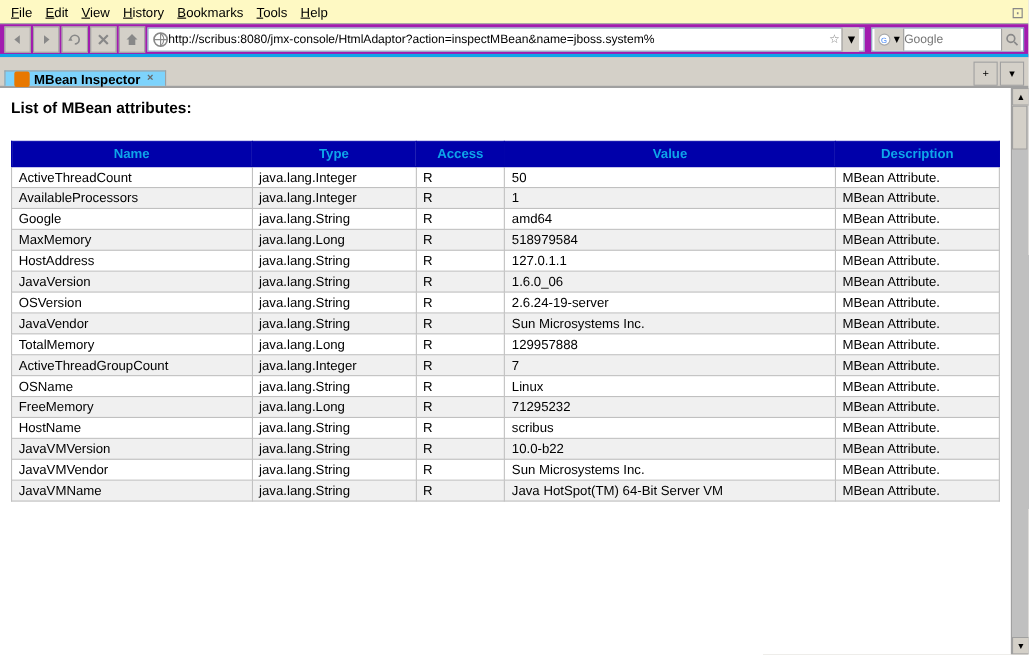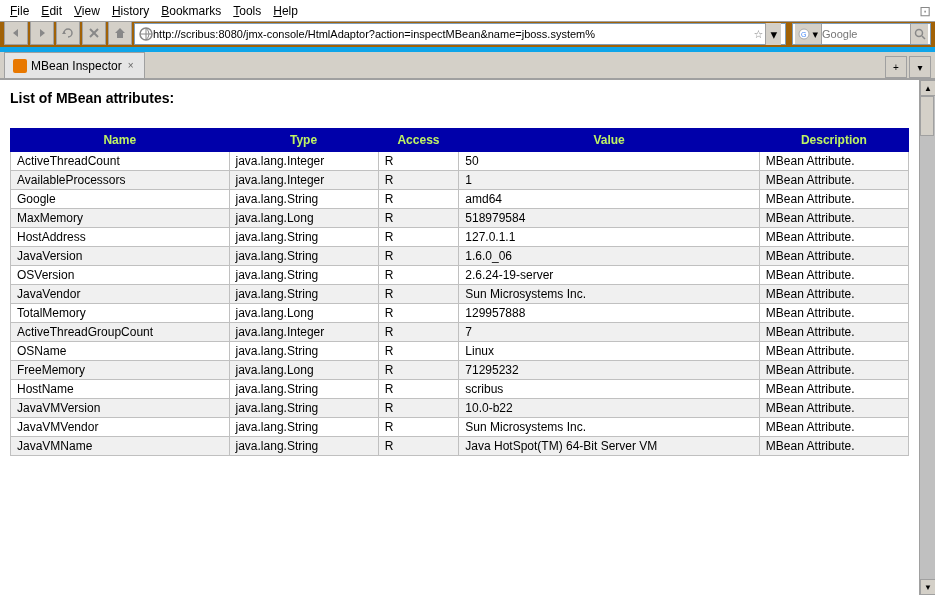--- a/index.html
+++ b/index.html
@@ -1,41 +1,41 @@
 <!DOCTYPE html>
 <html><head>
   <meta charset="utf-8">
   <style>
     * { margin: 0; padding: 0; box-sizing: border-box; }
     body { font-family: Arial, sans-serif; font-size: 12px; background: #d4d0c8; width: 935px; height: 595px; overflow: hidden; }
 
     
     .menubar {
-      background: #ffffff;
+      background: #fef9c3;
       display: flex;
       align-items: center;
       height: 22px;
       padding: 2px 4px;
       border-bottom: 1px solid #a0a0a0;
     }
     .menubar-item {
       padding: 2px 6px;
       font-size: 12px;
       cursor: default;
       color: #000;
     }
 
     
     .toolbar {
-      background: #a16207;
-      display: flex;
-      align-items: flex-end;
+      background: #a21caf;
+      display: flex;
+      align-items: center;
       height: 30px;
       padding: 2px 4px;
-      border-bottom: 5px solid #0ea5e9;
+      border-bottom: 3px solid #0ea5e9;
       gap: 2px;
     }
     .toolbar-btn {
       width: 24px; height: 24px;
       background: #d4d0c8;
       border: 1px solid #a0a0a0;
       display: flex; align-items: center; justify-content: center;
       cursor: pointer; font-size: 10px;
     }
     .url-bar {
@@ -109,23 +109,24 @@
       border: 1px solid #a0a0a0;
       border-bottom: none;
       height: 24px;
       padding: 0 8px;
       display: flex; align-items: center; gap: 4px;
       font-size: 12px;
       cursor: pointer;
       position: relative;
     }
     .tab.active {
-      background: #e5e5e5;
-      height: 26px;
+      background: #7dd3fc;
+      height: 14px;
       z-index: 1;
+      font-weight: bold;
     }
     .tab-close {
       font-size: 10px;
       color: #666;
       cursor: pointer;
       padding: 0 2px;
     }
     .tab-icon {
       width: 14px; height: 14px;
       background: #e87800;
@@ -190,21 +191,21 @@
       font-size: 14px;
       font-weight: bold;
       margin-bottom: 22px;
     }
     table {
       border-collapse: collapse;
       width: 100%;
     }
     thead tr {
       background: #0000aa;
-      color: #bef264;
+      color: #0ea5e9;
     }
     thead th {
       padding: 4px 6px;
       border: 1px solid #0000aa;
       font-weight: bold;
       font-size: 12px;
     }
     tbody tr {
       background: #fff;
     }

